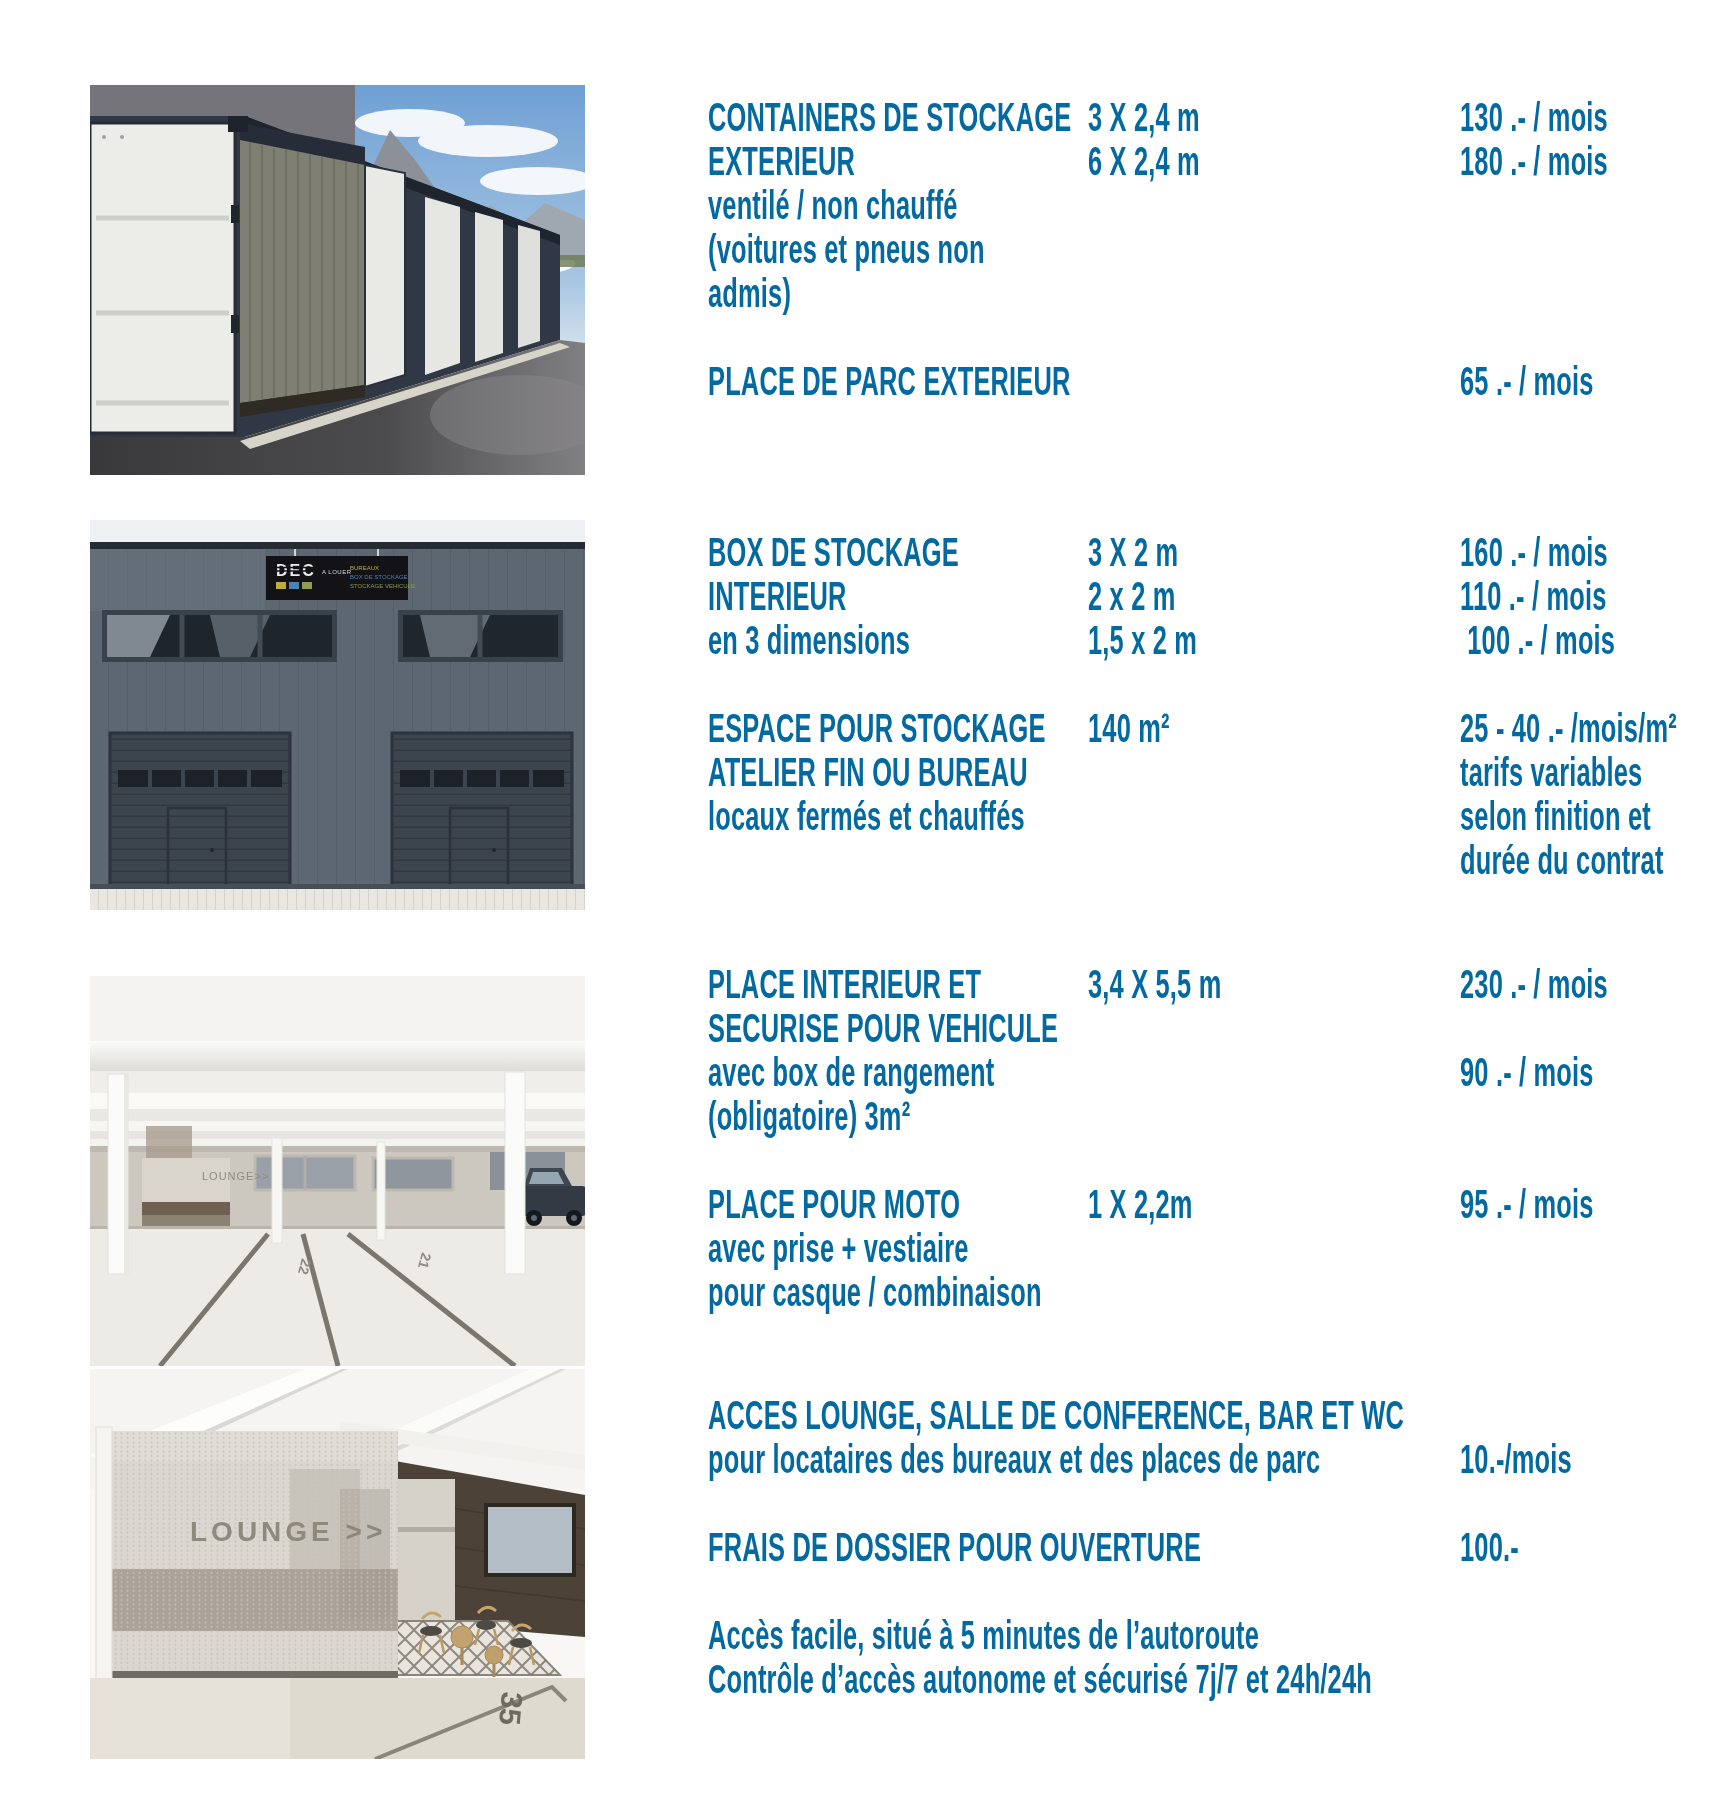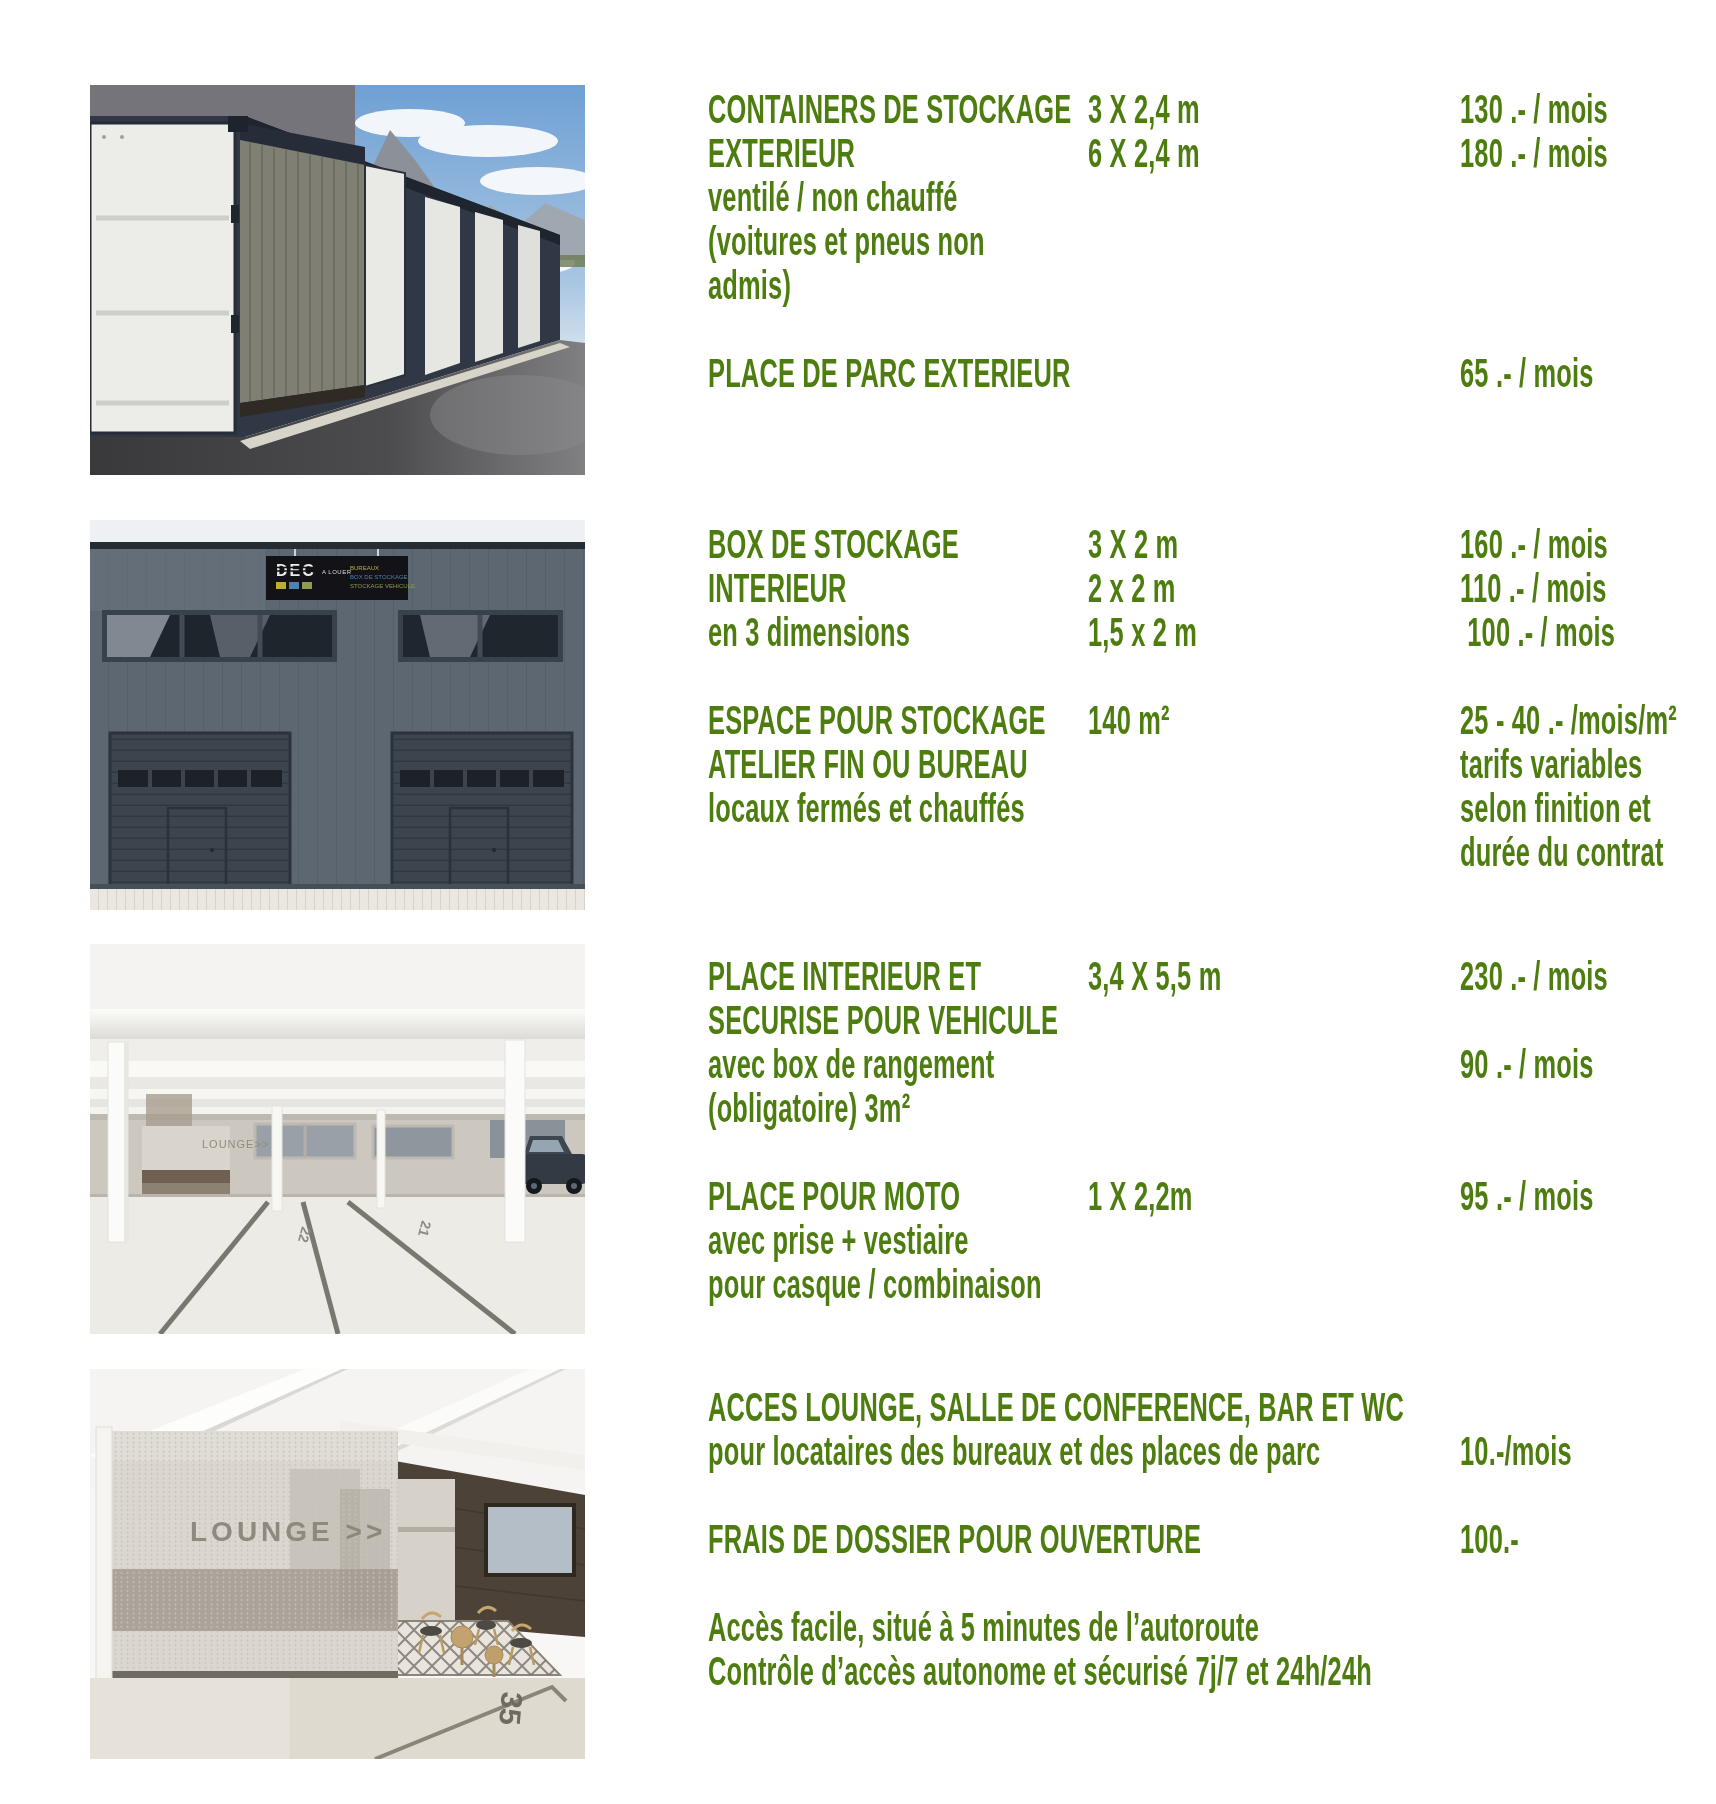--- a/index.html
+++ b/index.html
@@ -6,21 +6,21 @@
   body{
     width:1716px;height:1804px;background:#ffffff;overflow:hidden;
     font-family:"Liberation Sans",sans-serif;
   }
   .page{position:relative;width:1716px;height:1804px;background:#ffffff;}
   figure.photo{
     position:absolute;left:90px;width:495px;height:390px;margin:0;padding:0;overflow:hidden;
   }
   figure.photo svg{display:block;width:100%;height:100%;}
   .txt{position:absolute;left:0;top:0;width:100%;}
-  .col{position:absolute;top:0;color:#4d7c0f;}
+  .col{position:absolute;top:8px;color:#0369a1;}
   .col.labels{left:708px;width:760px;}
   .col.dims{left:1088px;width:360px;}
   .col.prices{left:1460px;width:420px;}
   .line{
     height:44px;line-height:44px;
     font-size:41px;font-weight:700;letter-spacing:0.3px;
     white-space:pre;
     transform:scaleX(0.62);transform-origin:0 50%;
   }
   svg text{font-family:"Liberation Sans",sans-serif;}
@@ -167,21 +167,21 @@
         <line x1="441" y1="250" x2="441" y2="267" stroke="#3c444e" stroke-width="4"></line>
         <rect x="360" y="288" width="58" height="83" fill="none" stroke="#2a313a" stroke-width="2.5"></rect>
         <circle cx="404" cy="330" r="2" fill="#222830"></circle>
       </g>
       <rect x="0" y="364" width="495" height="5" fill="#454f58"></rect>
       <rect x="0" y="369" width="495" height="21" fill="#e9e7e0"></rect>
       <rect x="0" y="369" width="495" height="21" fill="url(#p2pav)"></rect>
     </svg>
   </figure>
 
-  <figure class="photo" style="top:944px">
+  <figure class="photo" style="top:976px">
     <svg viewBox="0 0 495 390">
       <defs>
         <linearGradient id="p3beam" x1="0" y1="0" x2="0" y2="1">
           <stop offset="0" stop-color="#fcfcfa"></stop>
             <stop offset="1" stop-color="#dcdbd7"></stop>
         </linearGradient>
       </defs>
       <rect x="0" y="0" width="495" height="390" fill="#f3f2ef"></rect>
       <g>
         <rect x="0" y="0" width="495" height="65" fill="#f4f3f1"></rect>

